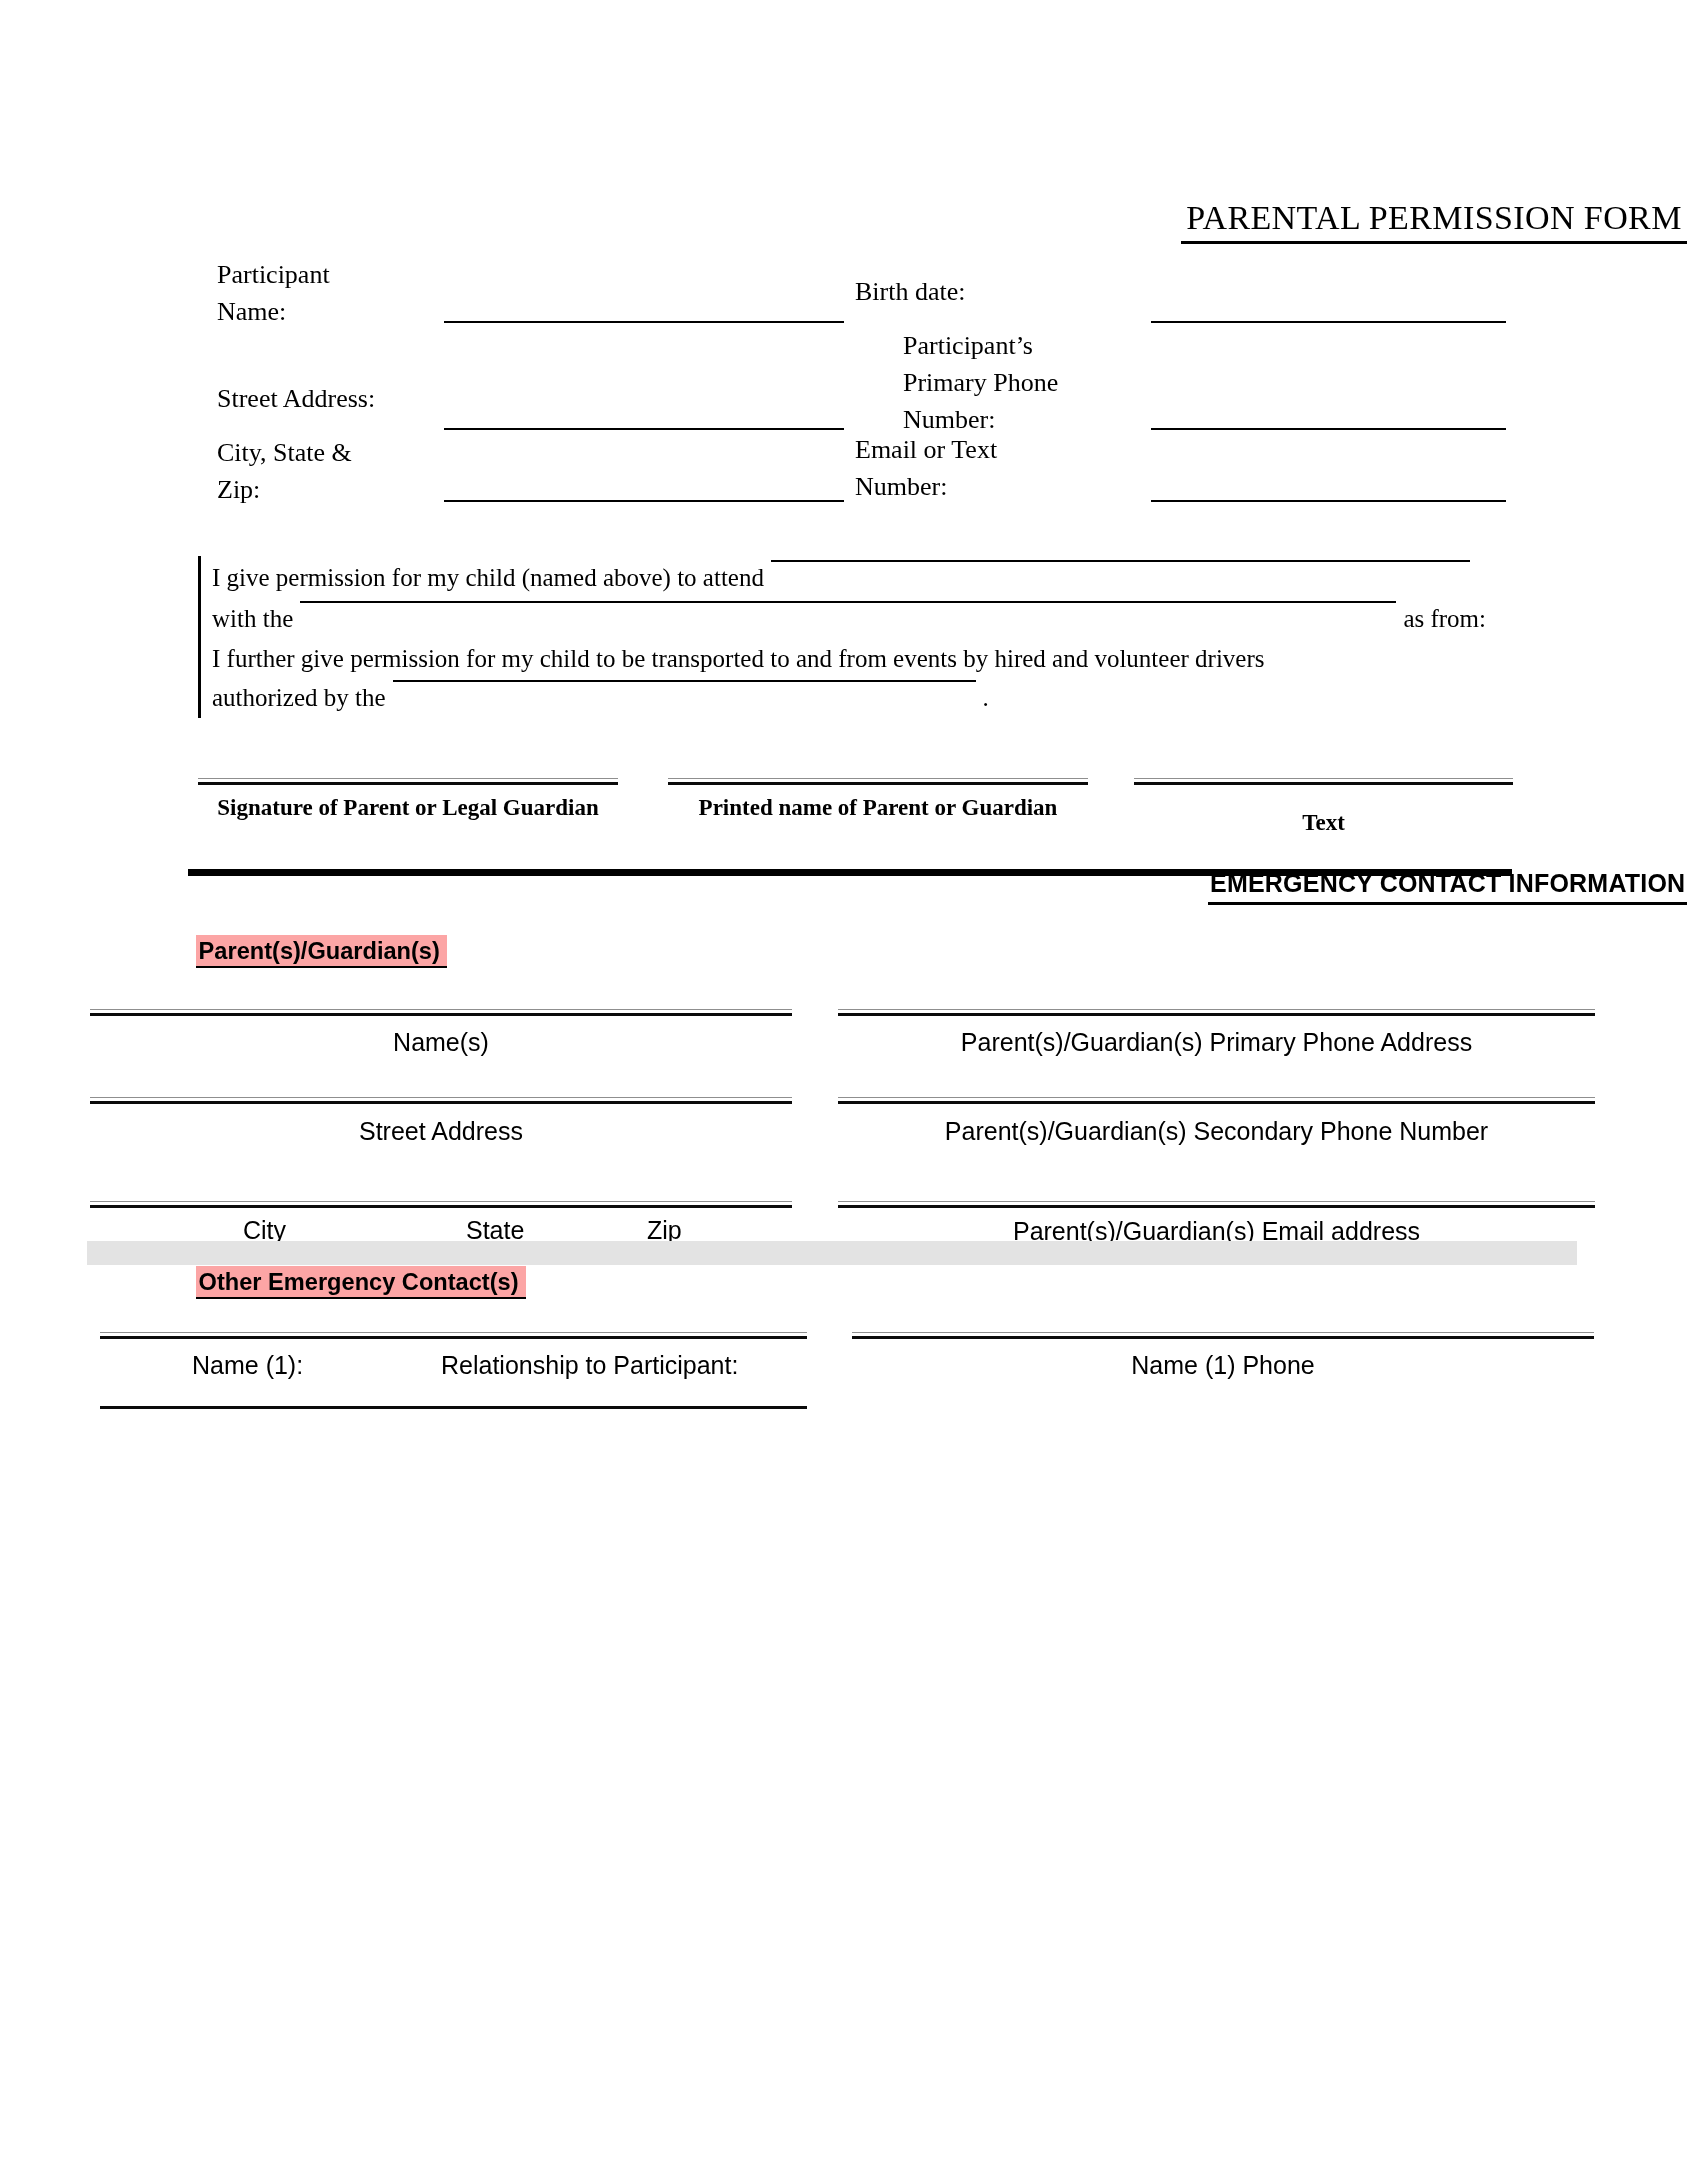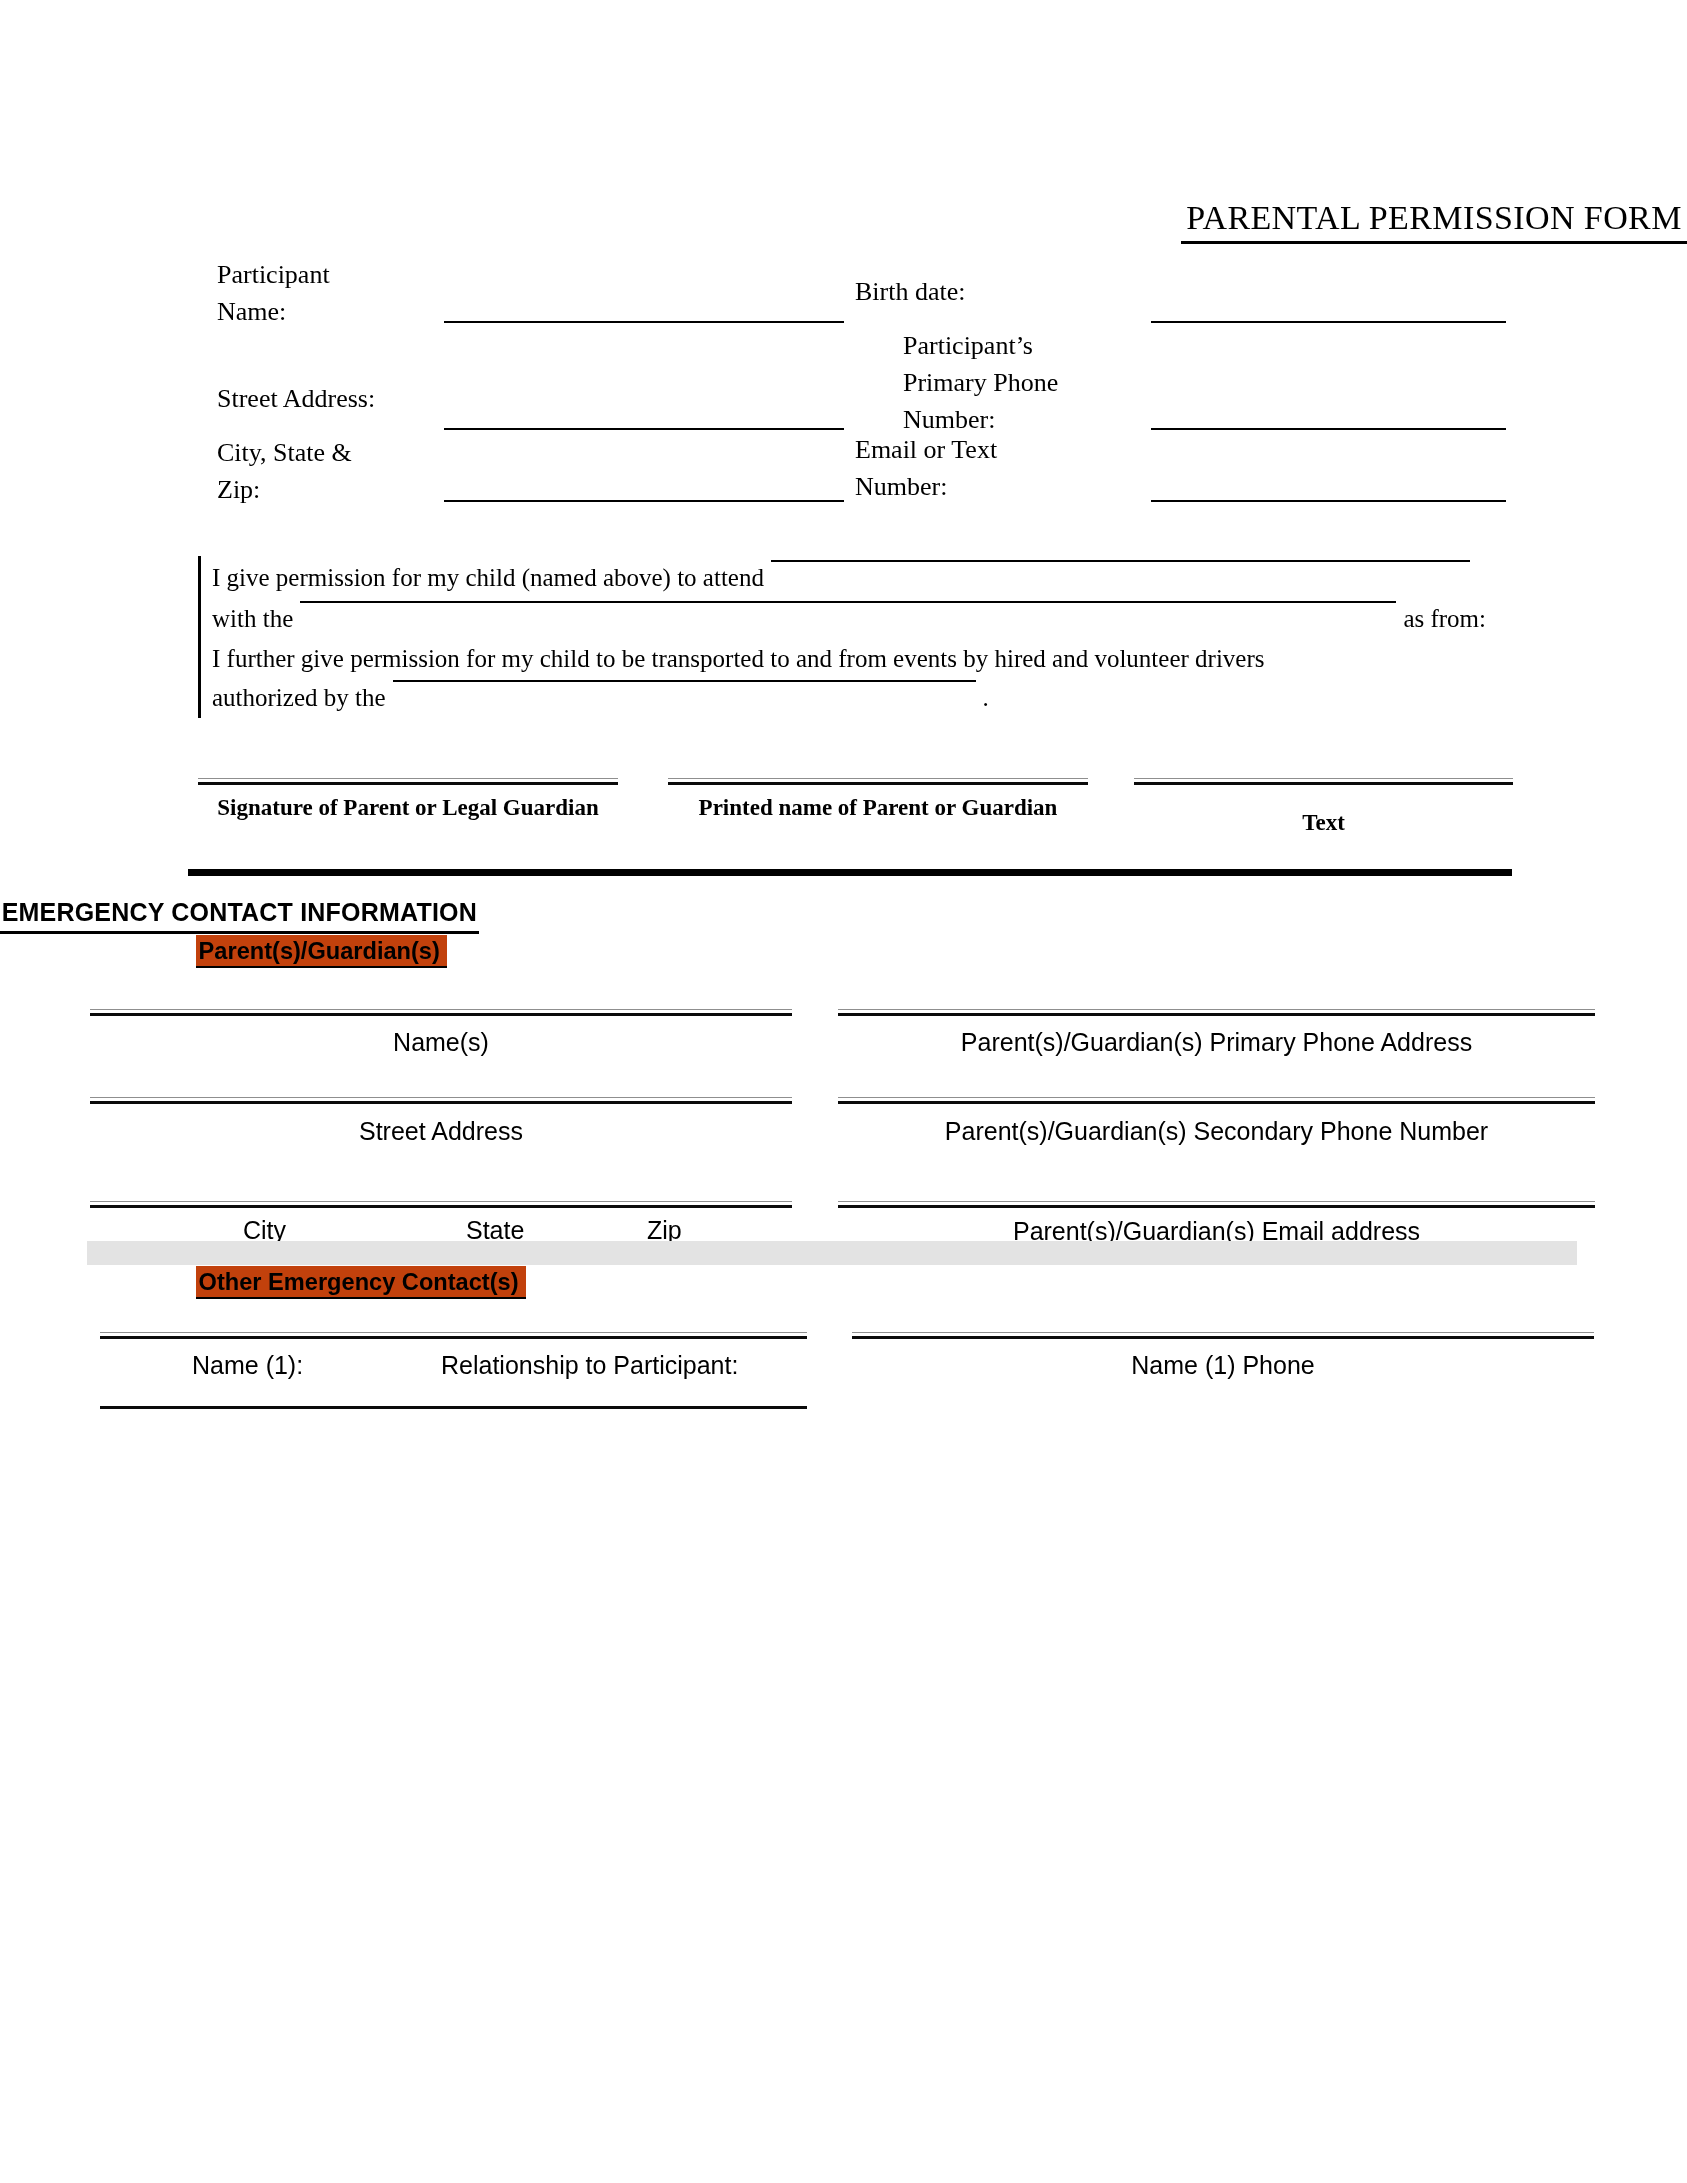--- a/index.html
+++ b/index.html
@@ -33,28 +33,28 @@
   .dline { position:absolute; height:7px; border-top:0.9px solid #8f8f8f; border-bottom:3.5px solid #0b0b0b; }
   .sline { position:absolute; height:0; border-bottom:3.5px solid #0b0b0b; }
 
   
   .sig-cap { position:absolute; font-size:23px; font-weight:bold; line-height:30px; text-align:center; }
 
   
   .thick-rule { position:absolute; left:188px; top:869px; width:1324px; height:7px; background:#000; }
 
   
-  .ec-head-wrap { position:absolute; left:0; right:0; top:898px; text-align:left; }
+  .ec-head-wrap { position:absolute; left:0; right:0; top:869px; text-align:right; }
   .ec-head {
     display:inline-block; font-size:25px; font-weight:bold;
     border-bottom:3.5px solid #000; padding:0 1.7px 3.5px 1.7px; letter-spacing:0.2px;
   }
   .hl-label {
     position:absolute; font-size:23.6px; font-weight:bold;
-    background:#c2410c; border-bottom:2.6px solid #000; padding:2.6px 7px 1.7px 2.6px;
+    background:#fca5a5; border-bottom:2.6px solid #000; padding:2.6px 7px 1.7px 2.6px;
   }
   .ec-cap { position:absolute; font-size:25px; line-height:30px; text-align:center; }
   .ec-cap-l { left:90px; width:702px; }
   .ec-cap-r { left:838px; width:757px; }
   .csz-wrap { position:absolute; left:90px; width:702px; height:31px; }
   .csz-wrap span { position:absolute; font-size:25px; }
   .gray-bar { position:absolute; left:87px; top:1241px; width:1490px; height:23.6px; background:#e3e3e3; }
   .oc-cap { position:absolute; font-size:25px; line-height:30px; }
 </style>
 </head>

